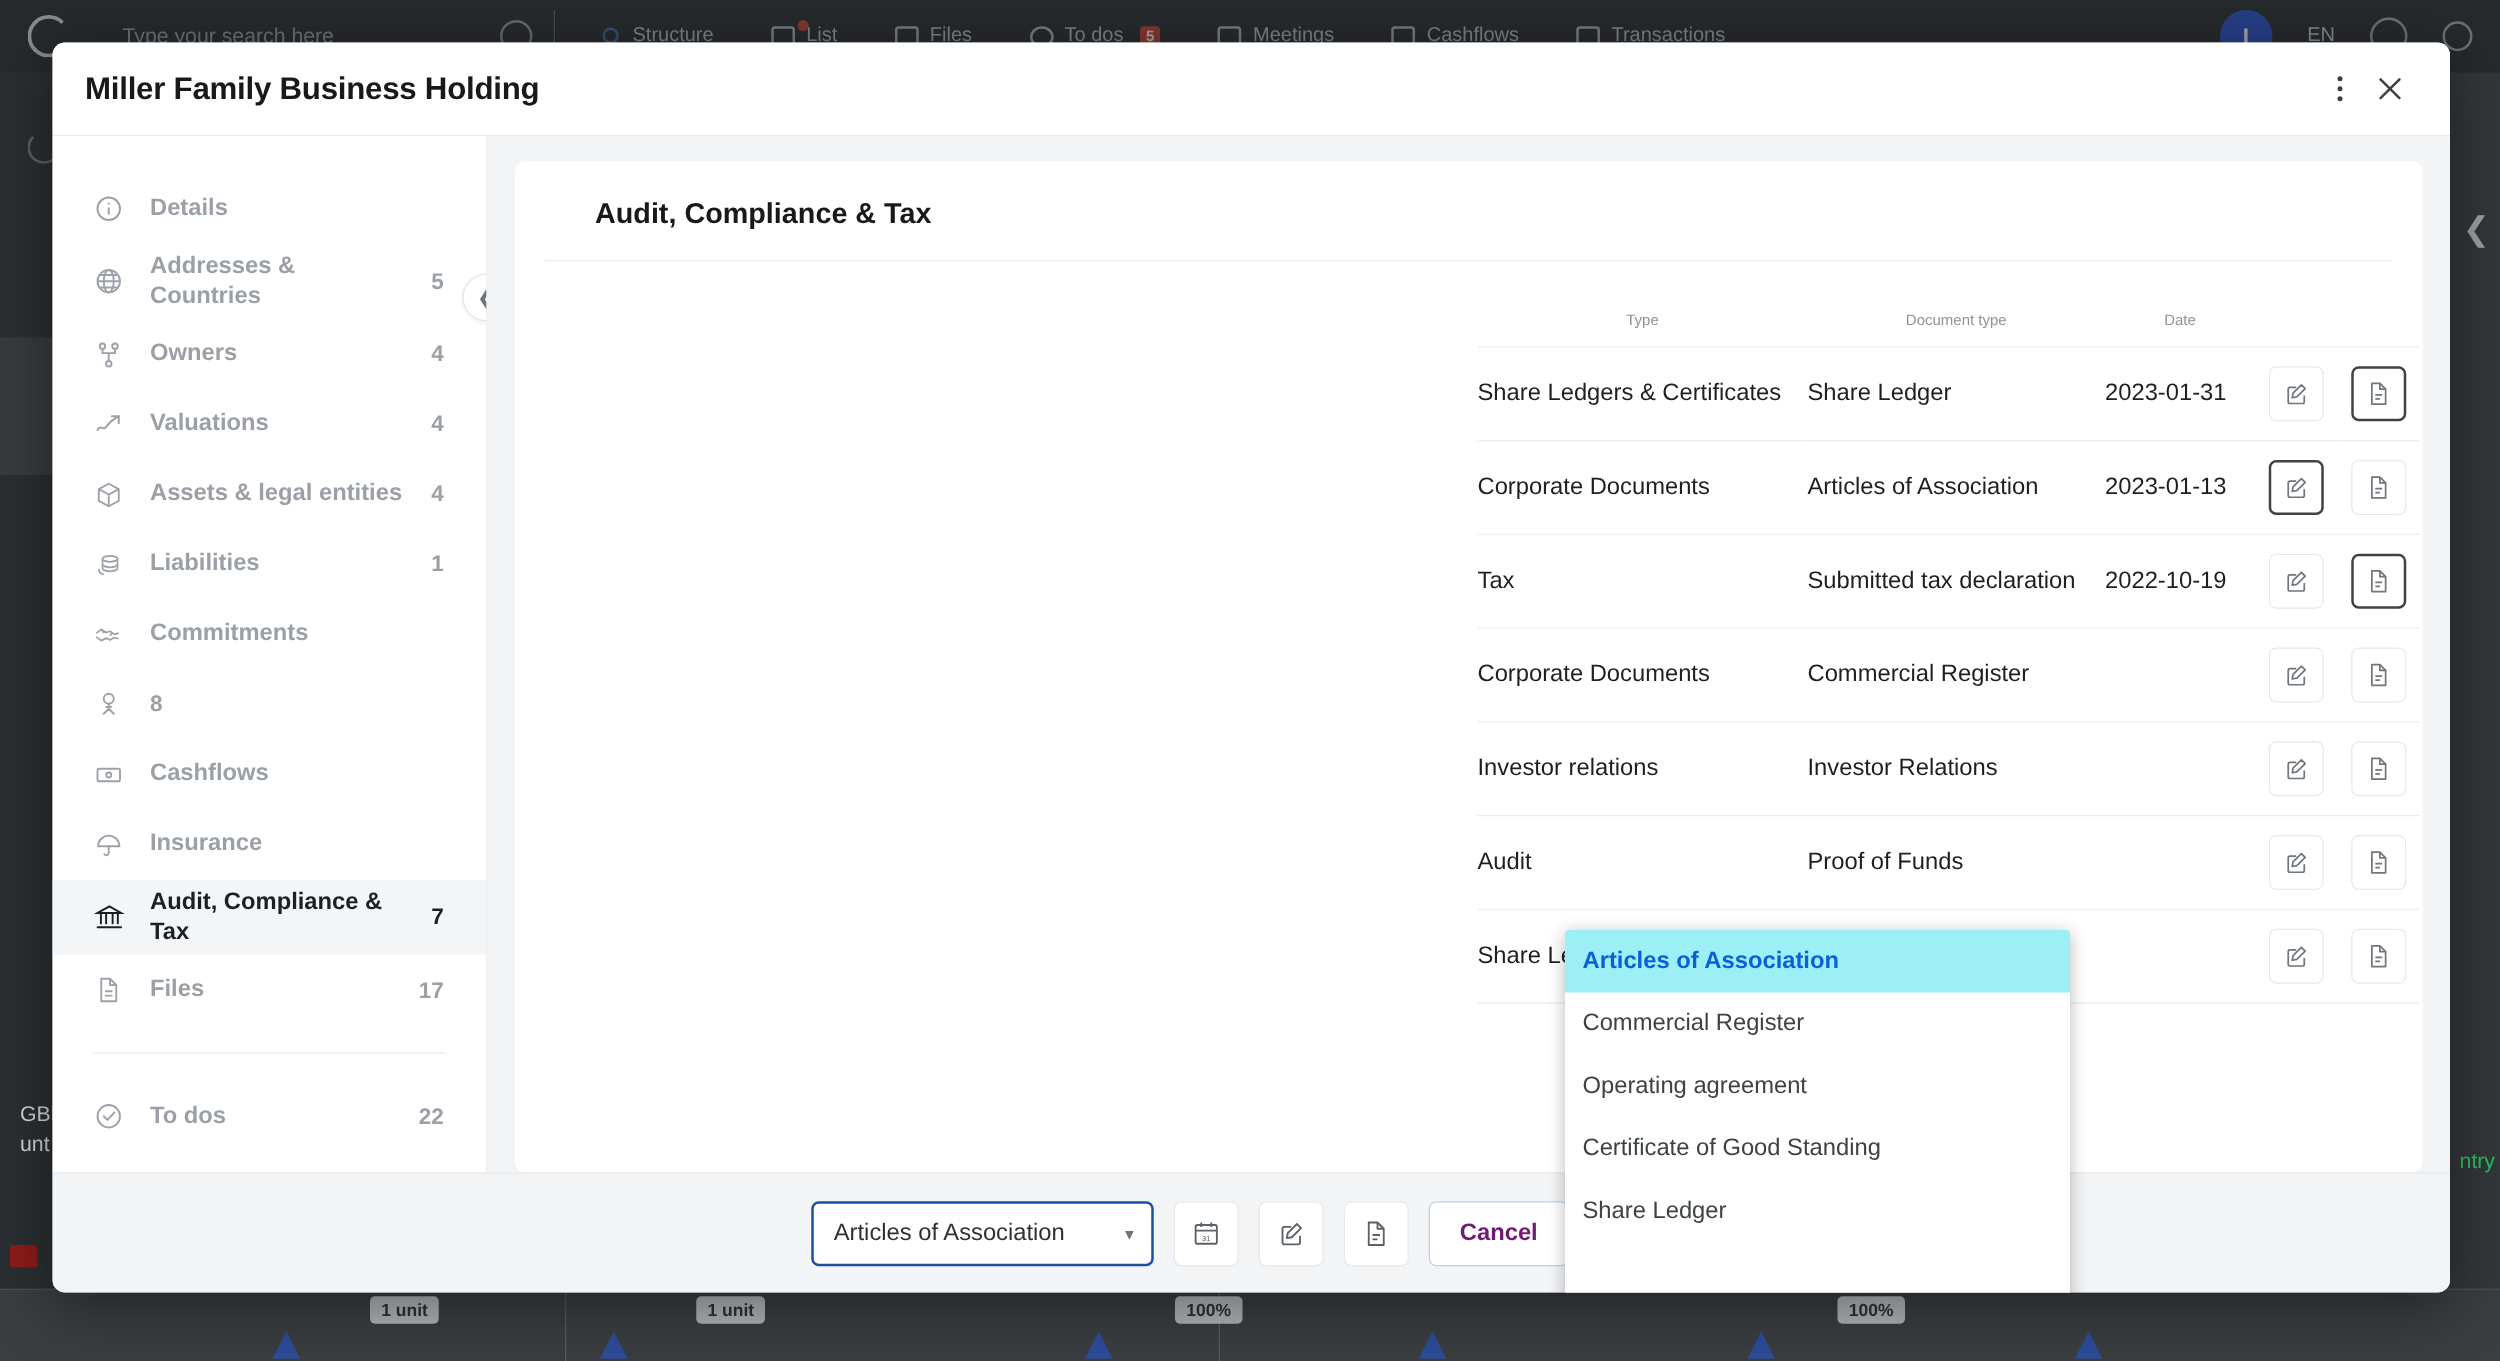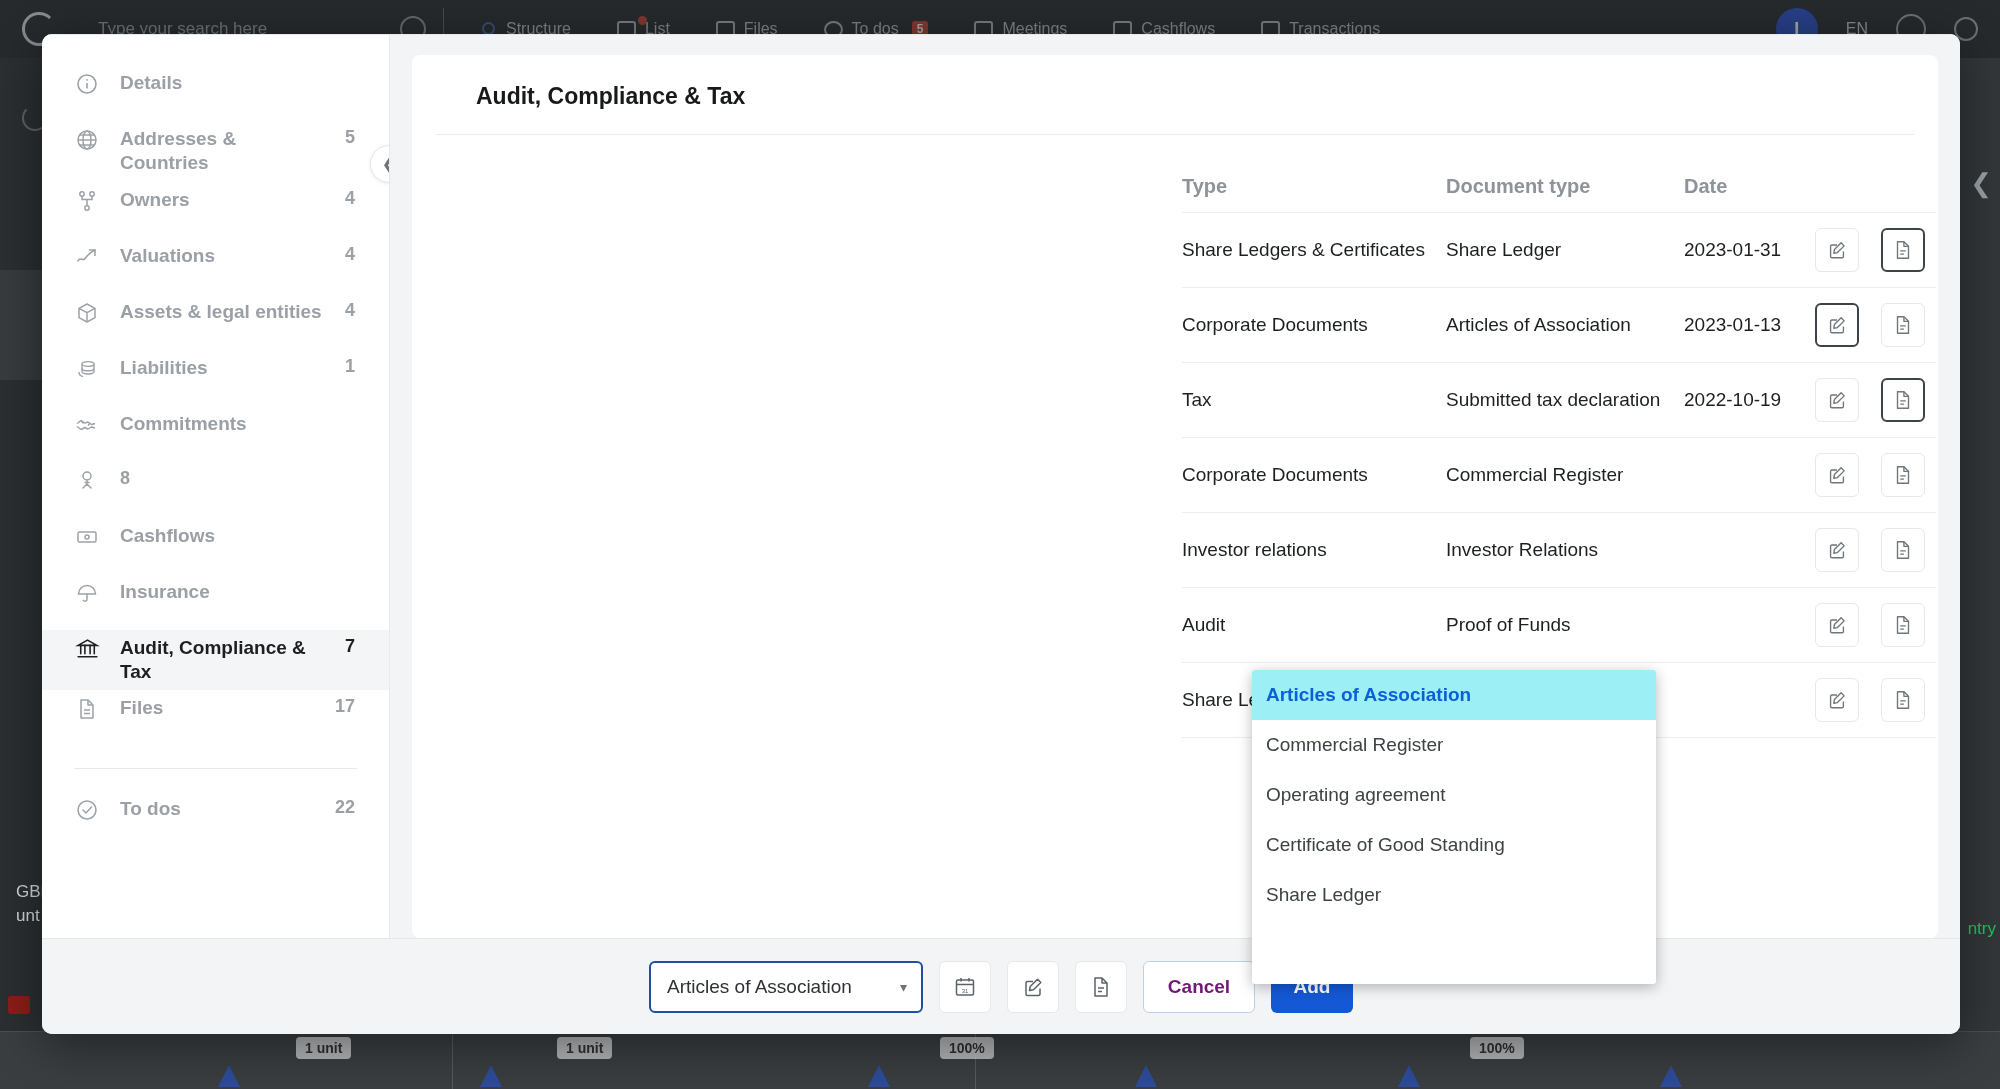--- a/index.html
+++ b/index.html
@@ -162,21 +162,21 @@
   
   #sidebar {
     width: 348px; flex: 0 0 348px;
     background: #fff;
     border-right: 1px solid #e7e9eb;
     padding: 30px 0 0 0;
     position: relative;
     overflow: hidden;
   }
   .side-item {
-    display: flex; 
+    display: flex; align-items: center;
     min-height: 56px;
     padding: 6px 34px 6px 32px;
     cursor: pointer;
     gap: 20px;
   }
   .side-item.active { background: #f4f5f6; }
   .side-ico {
     width: 26px; height: 26px; flex: 0 0 26px;
     display: flex; align-items: center; justify-content: center;
     color: #9ca2a8;
@@ -219,21 +219,21 @@
     font-size: 23px; font-weight: bold; color: #17191b;
     padding: 28px 0 24px 40px;
     border-bottom: 1px solid #eaecee;
     margin: 0 24px;
   }
   #table-wrap {
     flex: 1; padding: 40px 0 0 0; position: relative;
   }
   table { border-collapse: collapse; margin-left: 770px; }
   th {
-    text-align: left; font-size: 20px; color: #8d9399; font-weight: bold;
+    text-align: center; font-size: 12px; color: #8d9399; font-weight: normal;
     padding: 0 0 14px 0;
   }
   th.c-type { width: 264px; }
   th.c-doc  { width: 238px; }
   th.c-date { width: 120px; }
   th.c-act  { width: 66px; }
   tbody tr { border-top: 1px solid #ebedef; }
   tbody tr:last-child { border-bottom: 1px solid #ebedef; }
   td {
     font-size: 19px; color: #1d2023; padding: 15px 0; height: 50px;
@@ -367,20 +367,37 @@
     <div class="bg-pin" style="left:480px"></div>
     <div class="bg-pin" style="left:868px"></div>
     <div class="bg-pin" style="left:1135px"></div>
     <div class="bg-pin" style="left:1398px"></div>
     <div class="bg-pin" style="left:1660px"></div>
   </div>
 </div>
 
 <div id="modal">
 
+  <div id="modal-header">
+    <div id="modal-title">Miller Family Business Holding</div>
+    <div class="header-spacer"></div>
+    <div class="hdr-btn">
+      <span class="kebab">
+          <span></span>
+          <span></span>
+          <span></span>
+        </span>
+    </div>
+    <div class="hdr-btn">
+      <svg width="26" height="26" viewBox="0 0 24 24" fill="none" stroke="currentColor" stroke-width="1.8" stroke-linecap="round">
+        <line x1="5" y1="5" x2="19" y2="19"></line>
+          <line x1="19" y1="5" x2="5" y2="19"></line>
+      </svg>
+    </div>
+  </div>
 
   <div id="modal-body">
 
     <div id="sidebar">
       <div id="collapse-btn">❮</div>
 
       <div class="side-item">
         <span class="side-ico">
           <svg width="24" height="24" viewBox="0 0 24 24" fill="none" stroke="currentColor" stroke-width="1.6">
             <circle cx="12" cy="12" r="9"></circle>

